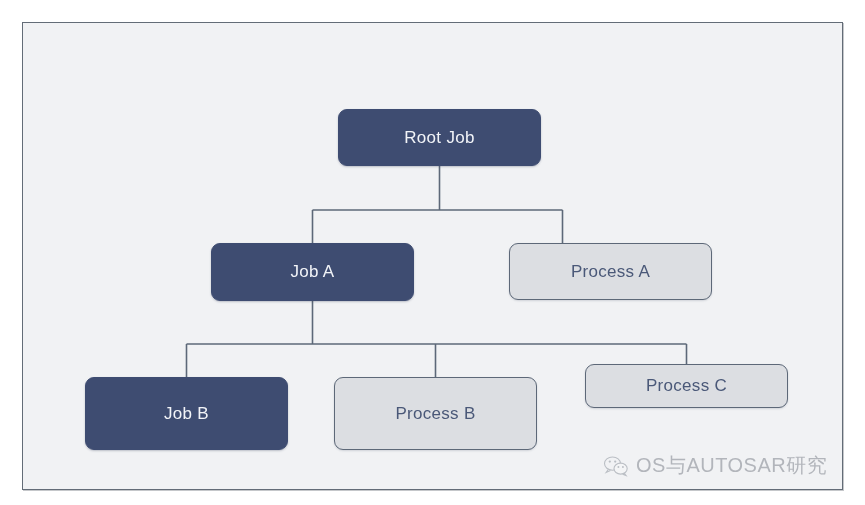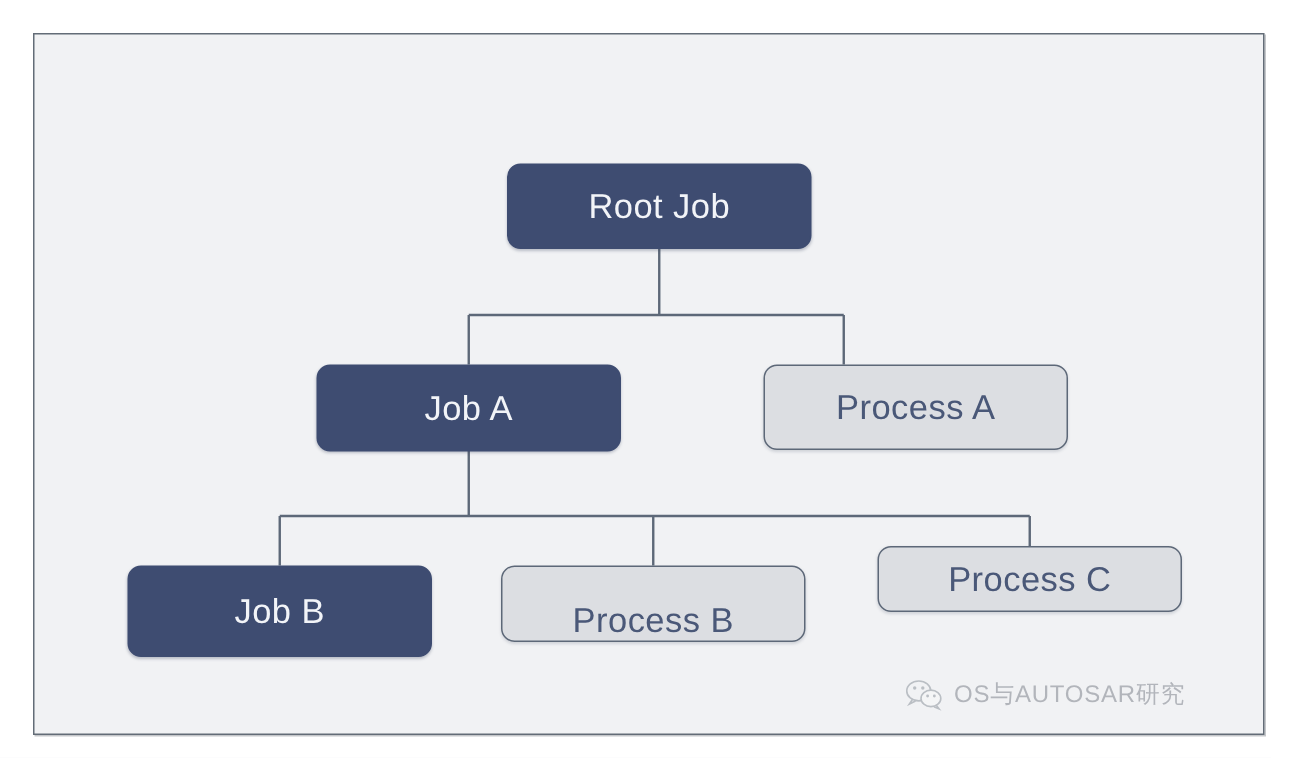--- a/index.html
+++ b/index.html
@@ -44,21 +44,21 @@
   }
 
   
   .node {
     position: absolute;
     box-sizing: border-box;
     border-radius: 9px;
     display: flex;
     align-items: center;
     justify-content: center;
-    font-size: 23px;
+    font-size: 17px;
     letter-spacing: 0.3px;
     white-space: nowrap;
     user-select: none;
   }
   .node.job {
     background: #3e4c71;
     border: 1px solid #3e4c71;
     color: #f2f4f8;
     box-shadow: 0 1px 2px rgba(60,70,95,0.30);
   }
@@ -66,37 +66,37 @@
     background: #dcdee2;
     border: 1.6px solid #5d6878;
     color: #4a5878;
     box-shadow: 0 1px 2px rgba(60,70,95,0.18);
   }
 
   
   #node-root-job   { left: 315px; top: 86px;  width: 203px; height: 57px; }
   #node-job-a      { left: 188px; top: 220px; width: 203px; height: 58px; }
   #node-process-a  { left: 438px; top: 220px; width: 203px; height: 57px; margin-left: 48px; }
-  #node-job-b      { left:  62px; top: 354px; width: 203px; height: 61px; }
-  #node-process-b  { left: 311px; top: 354px; width: 203px; height: 51px; align-items: flex-end; }
+  #node-job-b      { left:  62px; top: 354px; width: 203px; height: 73px; }
+  #node-process-b  { left: 311px; top: 354px; width: 203px; height: 73px; }
   #node-process-c  { left: 562px; top: 341px; width: 203px; height: 44px; }
 
   
   #watermark {
     position: absolute;
     left: 603px;
     top: 452px;
     display: flex;
     align-items: center;
     gap: 7px;
     opacity: 0.62;
     user-select: none;
   }
   #watermark .wm-text {
-    font-size: 16px;
+    font-size: 20px;
     color: #8d9199;
     letter-spacing: 0.5px;
     white-space: nowrap;
   }
   #watermark .wm-icon {
     display: block;
     width: 26px;
     height: 22px;
   }
 </style>

